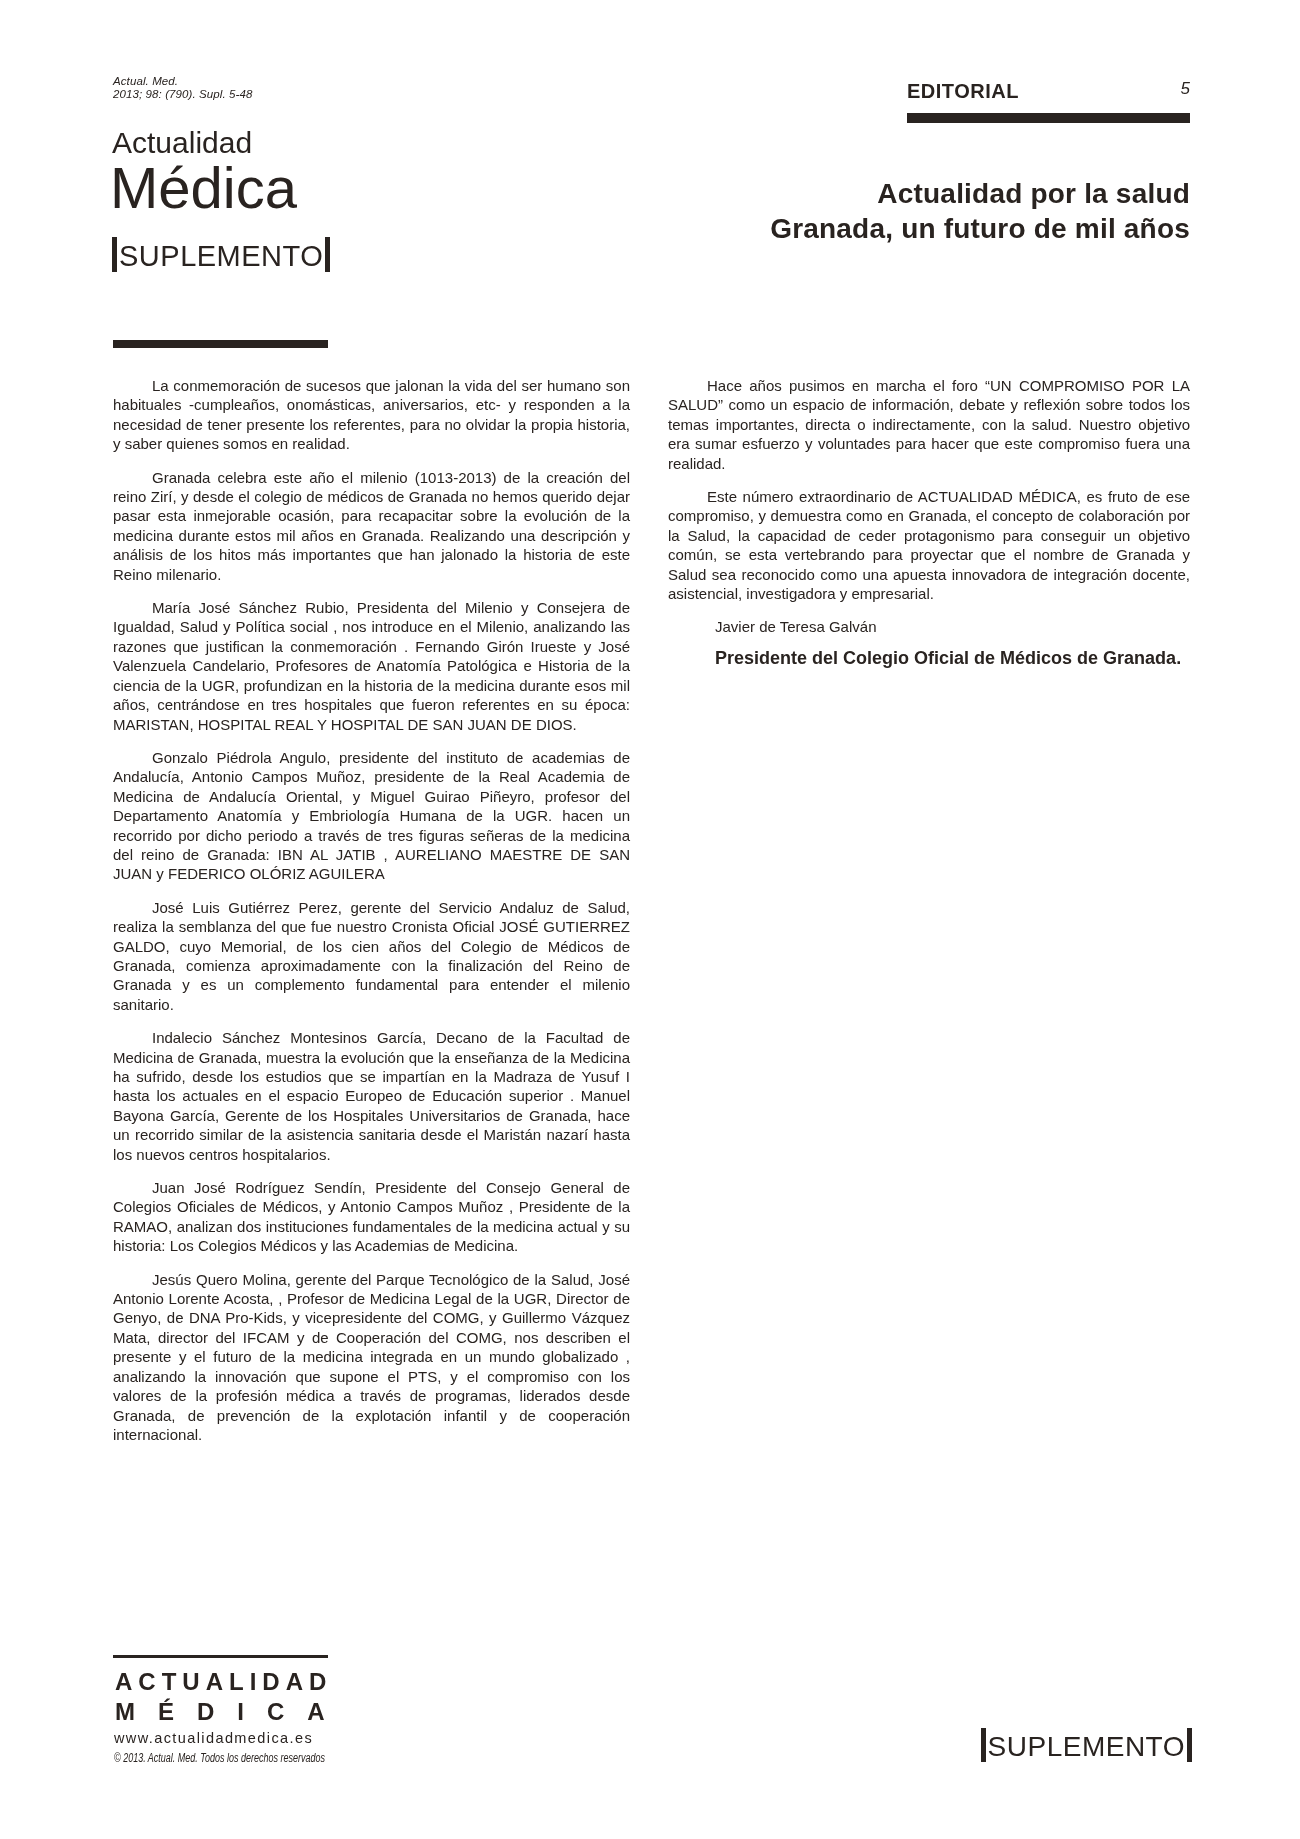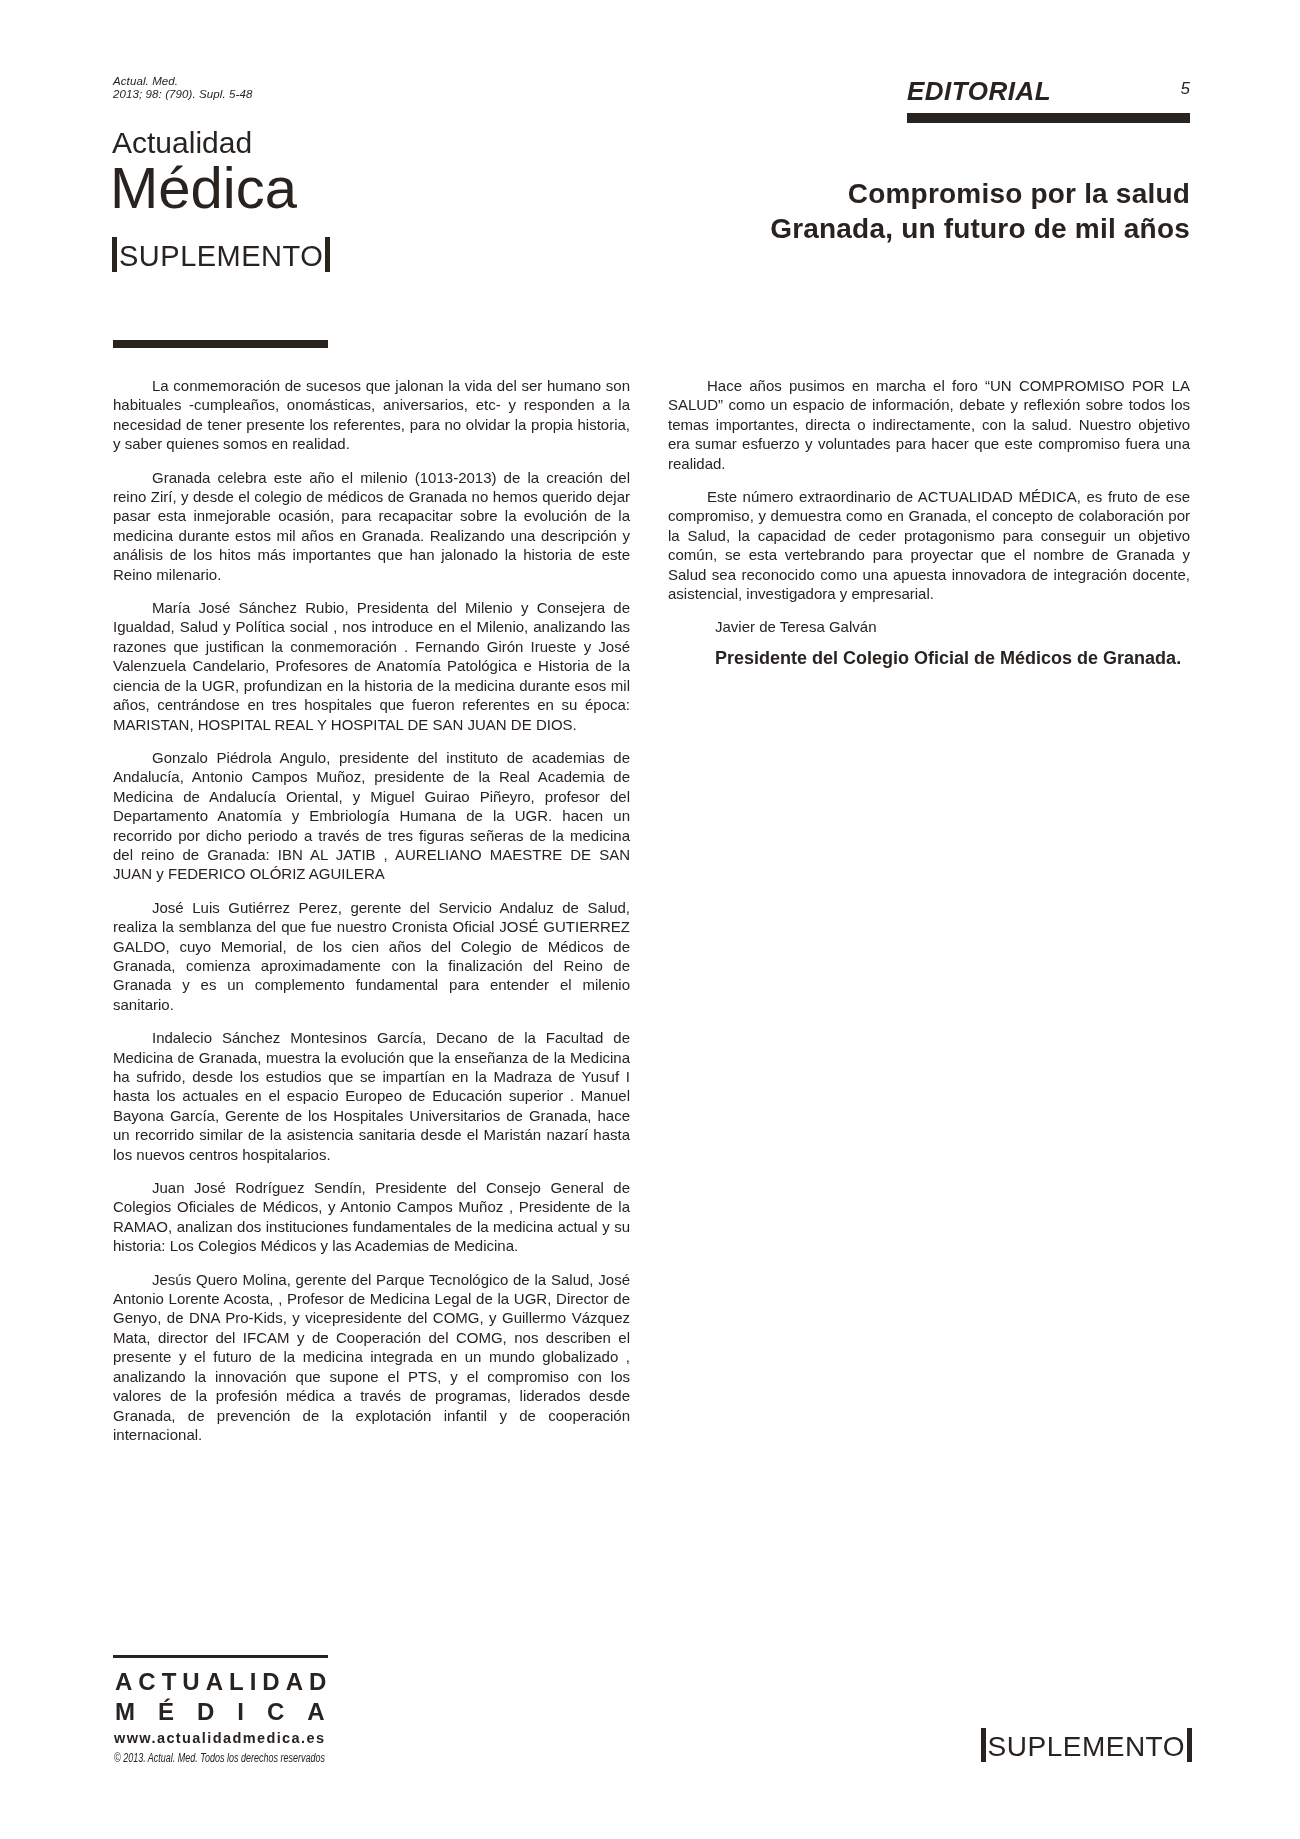--- a/index.html
+++ b/index.html
@@ -23,21 +23,21 @@
 
   
   .brand-line1 { position: absolute; left: 112px; top: 126px; font-size: 30px; line-height: 34px; }
   .brand-line2 { position: absolute; left: 110px; top: 157px; font-size: 58px; line-height: 62px; }
   .brand-supplement { position: absolute; left: 112px; top: 236px; font-size: 29px; line-height: 40px; white-space: nowrap; }
   .vbar { display: inline-block; width: 5px; height: 35px; background: var(--ink); vertical-align: -6px; }
   .brand-supplement .sup-text { letter-spacing: 0.5px; padding: 0 2px; }
 
   
   .section-head { position: absolute; left: 907px; top: 77px; width: 283px; }
-  .section-label { font-size: 26px; font-weight: bold; letter-spacing: 0.5px; line-height: 28px; font-style: italic; }
+  .section-label { font-size: 20px; font-weight: bold; letter-spacing: 0.5px; line-height: 28px; }
   .page-number { position: absolute; top: 2px; right: 0; font-style: italic; font-size: 17px; }
   .section-rule { position: absolute; left: 0; top: 36px; width: 283px; height: 10px; background: var(--ink); }
 
   
   .article-title {
     position: absolute; left: 668px; top: 176px; width: 522px;
     text-align: right; font-size: 28px; font-weight: bold; line-height: 35px;
     letter-spacing: 0.2px;
   }
 
@@ -52,21 +52,21 @@
 
   
   .signature { padding-left: 47px; text-align: left; }
   .signature-name { font-size: 15px; }
   .signature-role { font-size: 18px; font-weight: bold; margin-top: 12px; }
 
   
   .footer-rule { position: absolute; left: 113px; top: 1655px; width: 215px; height: 3px; background: var(--ink); }
   .footer-brand1 { position: absolute; left: 115px; top: 1668px; font-size: 24px; font-weight: bold; letter-spacing: 6px; white-space: nowrap; }
   .footer-brand2 { position: absolute; left: 115px; top: 1698px; font-size: 24px; font-weight: bold; letter-spacing: 23px; white-space: nowrap; }
-  .footer-site  { position: absolute; left: 114px; top: 1730px; font-size: 14.5px; letter-spacing: 1.4px; white-space: nowrap; font-weight: bold; }
+  .footer-site  { position: absolute; left: 114px; top: 1730px; font-size: 14.5px; letter-spacing: 1.4px; white-space: nowrap; }
   .footer-copy  { position: absolute; left: 114px; top: 1751px; font-size: 12.5px; font-style: italic;
                   transform: scaleX(0.72); transform-origin: left center; white-space: nowrap; }
 
   
   .footer-supplement { position: absolute; left: 668px; top: 1727px; width: 524px; text-align: right;
                        font-size: 28px; line-height: 40px; white-space: nowrap; }
   .footer-supplement .vbar { height: 34px; vertical-align: -6px; }
   .footer-supplement .sup-text { letter-spacing: 0.5px; padding: 0 2px; }
 </style>
 </head>
@@ -83,21 +83,21 @@
   <div class="brand-line2">Médica</div>
   <div class="brand-supplement"><span class="vbar"></span><span class="sup-text">SUPLEMENTO</span><span class="vbar"></span></div>
 
   <div class="section-head">
     <div class="section-label">EDITORIAL</div>
     <div class="page-number">5</div>
     <div class="section-rule"></div>
   </div>
 
   <h1 class="article-title">
-    <div>Compromiso por la salud</div>
+    <div>Actualidad por la salud</div>
     <div>Granada, un futuro de mil años</div>
   </h1>
 
   <div class="col-rule"></div>
 
   <div class="col col-left">
     <p>La conmemoración de sucesos que jalonan la vida del ser humano son habituales -cumpleaños, onomásticas, aniversarios, etc- y responden a la necesidad de tener presente los referentes, para no olvidar la propia historia, y saber quienes somos en realidad.</p>
     <p>Granada celebra este año el milenio (1013-2013) de la creación del reino Zirí, y desde el colegio de médicos de Granada no hemos querido dejar pasar esta inmejorable ocasión, para recapacitar sobre la evolución de la medicina durante estos mil años en Granada. Realizando una descripción y análisis de los hitos más importantes que han jalonado la historia de este Reino milenario.</p>
     <p>María José Sánchez Rubio, Presidenta del Milenio y Consejera de Igualdad, Salud y Política social , nos introduce en el Milenio, analizando las razones que justifican la conmemoración . Fernando Girón Irueste y José Valenzuela Candelario, Profesores de Anatomía Patológica e Historia de la ciencia de la UGR, profundizan en la historia de la medicina durante esos mil años, centrándose en tres hospitales que fueron referentes en su época: MARISTAN, HOSPITAL REAL Y HOSPITAL DE SAN JUAN DE DIOS.</p>
     <p>Gonzalo Piédrola Angulo, presidente del instituto de academias de Andalucía, Antonio Campos Muñoz, presidente de la Real Academia de Medicina de Andalucía Oriental, y Miguel Guirao Piñeyro, profesor del Departamento Anatomía y Embriología Humana de la UGR. hacen un recorrido por dicho periodo a través de tres figuras señeras de la medicina del reino de Granada: IBN AL JATIB , AURELIANO MAESTRE DE SAN JUAN y FEDERICO OLÓRIZ AGUILERA</p>

